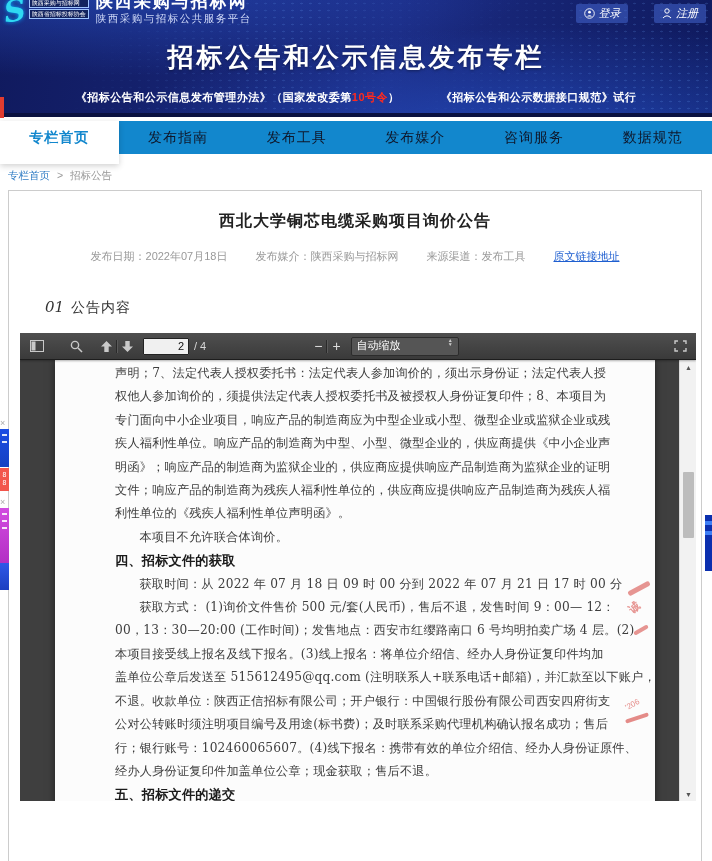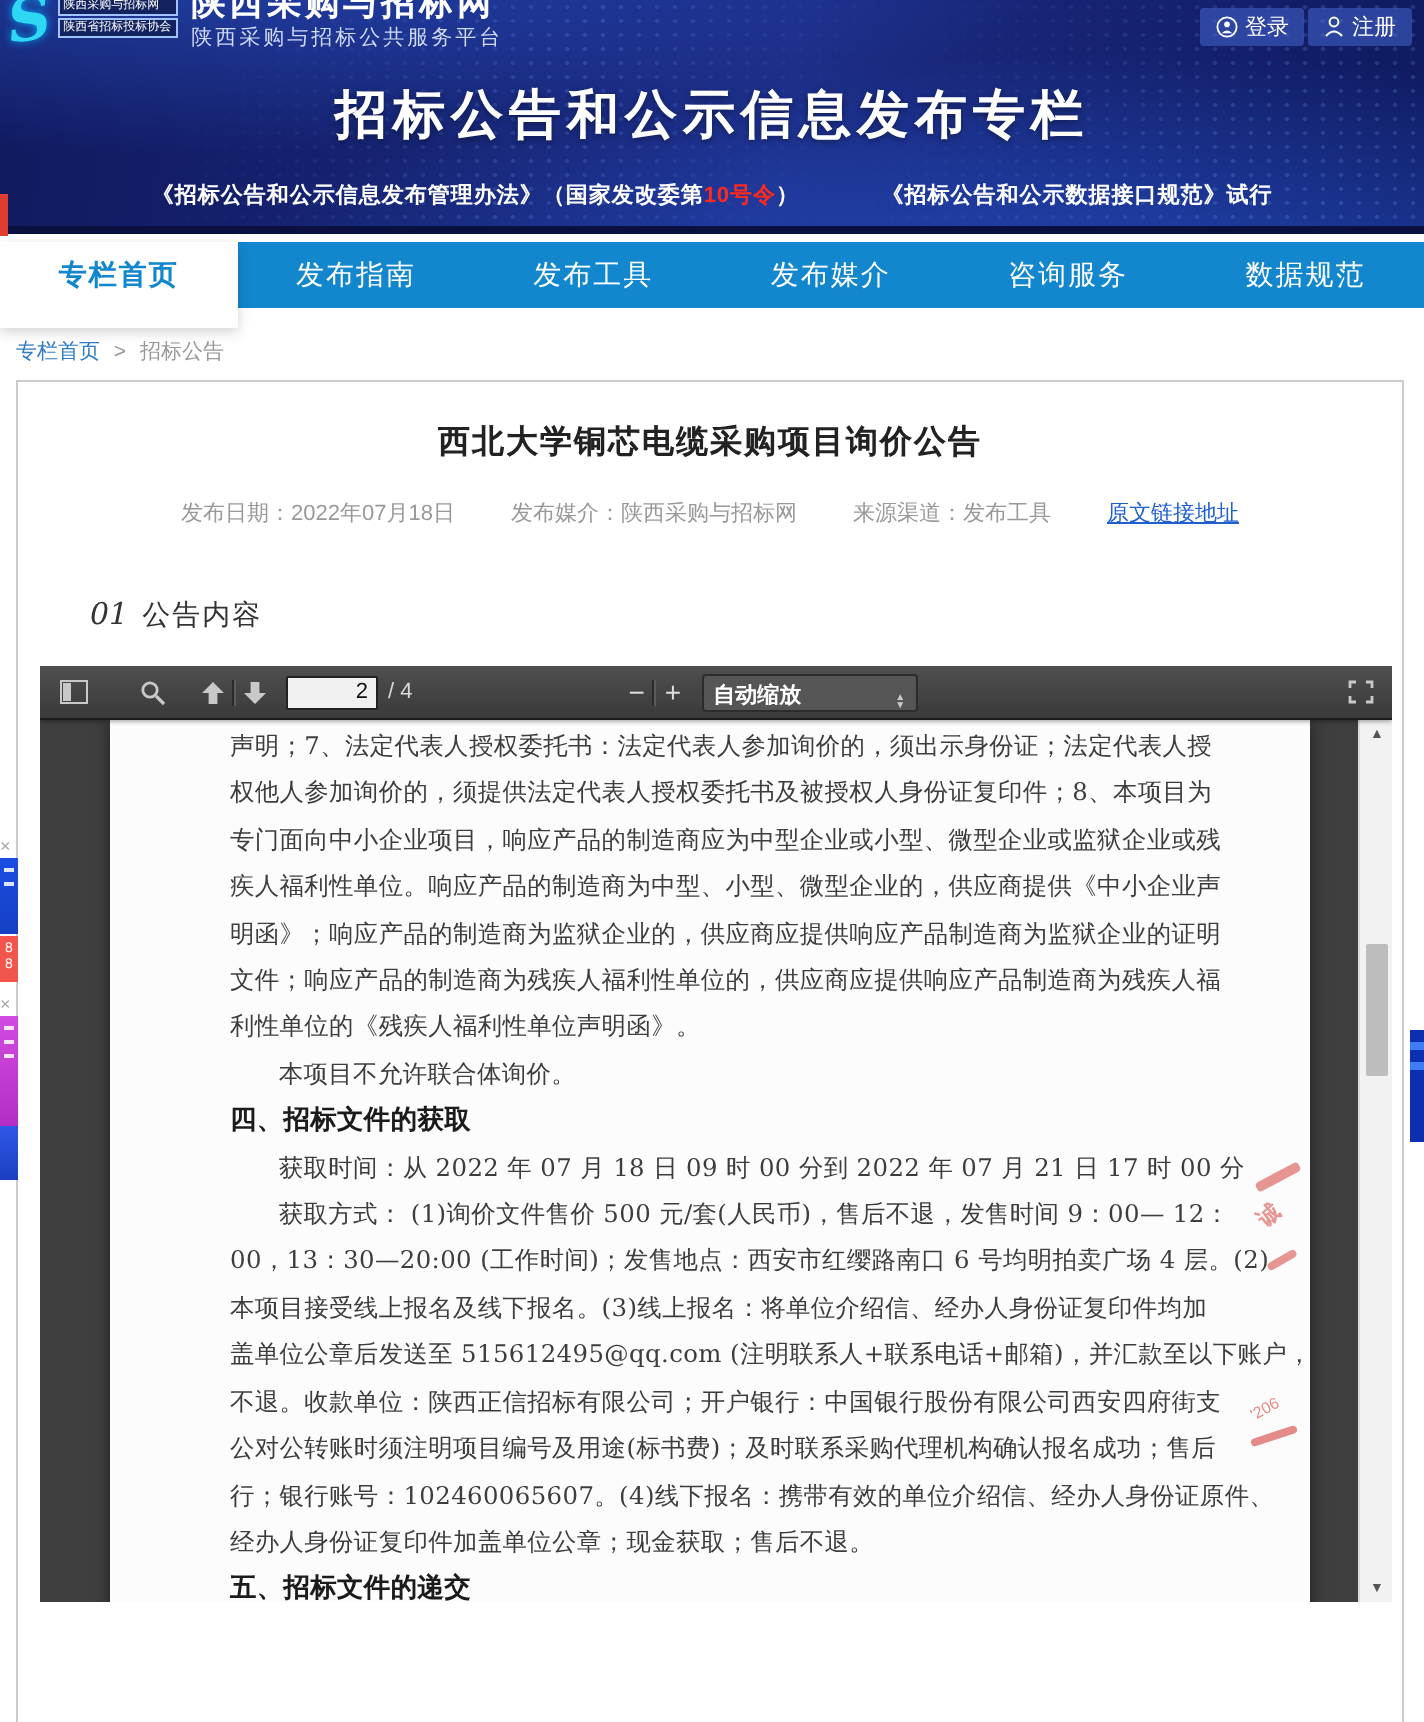--- a/index.html
+++ b/index.html
@@ -30,21 +30,21 @@
     text-shadow:0 0 4px #0af;transform:rotate(-8deg);margin-top:0;
   }
   .emblem{margin-left:3px;margin-top:2px;}
   .emblem .eline{
     display:block;background:#12235f;border:1px solid #9fc4ff;color:#fff;
     font-size:6px;line-height:8px;padding:0 2px;white-space:nowrap;margin-bottom:1px;
   }
   .logo-text{margin-left:7px;margin-top:-3px;}
   .logo-title{font-size:17px;font-weight:bold;letter-spacing:2px;line-height:17px;}
   .logo-sub{font-size:10.5px;color:#cfd9f8;letter-spacing:1.5px;margin-top:2px;}
-  .auth{position:absolute;top:4px;right:6px;display:flex;gap:2px;}
+  .auth{position:absolute;top:4px;right:6px;display:flex;gap:26px;font-style:italic;}
   .auth .abtn{
     display:flex;align-items:center;gap:4px;justify-content:center;
     width:52px;height:19px;background:rgba(72,108,215,.5);border-radius:2px;
     font-size:11px;color:#fff;cursor:pointer;
   }
   .banner-title{
     position:absolute;top:40px;left:0;width:100%;text-align:center;
     font-size:26px;font-weight:bold;letter-spacing:3px;color:#fff;
     text-shadow:0 1px 3px rgba(0,0,0,.4);
   }
@@ -53,21 +53,21 @@
     font-size:11px;font-weight:bold;color:#fff;letter-spacing:.5px;
   }
   .banner-links .red{color:#ff2a1e;}
   .banner-links .gap{display:inline-block;width:34px;}
   
   .nav{
     position:absolute;top:121px;left:0;width:712px;height:33px;background:#1287cd;
     display:flex;z-index:5;
   }
   .tab{
-    flex:1;height:33px;line-height:33px;text-align:center;color:#ffffff;
+    flex:1;height:33px;line-height:33px;text-align:center;color:#0f172a;
     font-size:14px;cursor:pointer;letter-spacing:1px;
   }
   .tab.active{
     background:#fff;color:#1287cd;font-weight:bold;height:43px;
     box-shadow:0 2px 6px rgba(0,0,0,.18);
   }
   
   .breadcrumb{position:absolute;top:169px;left:8px;font-size:10.5px;color:#999;}
   .breadcrumb .home{color:#2f7cc4;cursor:pointer;}
   .breadcrumb .sep{margin:0 4px;color:#999;}
@@ -101,23 +101,23 @@
   }
   .tbtn{display:flex;align-items:center;justify-content:center;height:22px;cursor:pointer;}
   .tsep{width:1px;height:13px;background:#2a2a2a;border-right:1px solid #5a5a5a;margin:0 4px;}
   .page-input{
     width:40px;height:15px;background:#f0f0f0;border:1px solid #222;border-radius:1px;
     font-size:11px;color:#111;text-align:right;padding:0 4px 0 0;margin:0 5px 0 10px;
     font-family:"Liberation Sans",sans-serif;
   }
   .page-total{font-size:11px;color:#d8d8d8;}
   .zoom-sel{
-    display:flex;align-items:flex-end;justify-content:space-between;cursor:pointer;
+    display:flex;align-items:flex-start;justify-content:space-between;cursor:pointer;
     width:96px;height:17px;background:#555;border:1px solid #2c2c2c;border-radius:2px;
-    font-size:11px;color:#fff;padding:0 5px;margin-left:10px;font-weight:bold;
+    font-size:11px;color:#fff;padding:0 5px;margin-left:10px;
   }
   .sel-arrows{display:flex;flex-direction:column;line-height:4px;font-size:5px;color:#ccc;}
   .minusplus{font-size:14px;color:#ddd;line-height:14px;}
   
   .pdf-body{position:relative;height:442px;overflow:hidden;}
   .page{
     position:absolute;left:35px;top:0;width:600px;height:480px;
     background:#fcfcfc;box-shadow:0 0 8px rgba(0,0,0,.5);
   }
   .page-text{padding:2px 64px 0 60px;}

